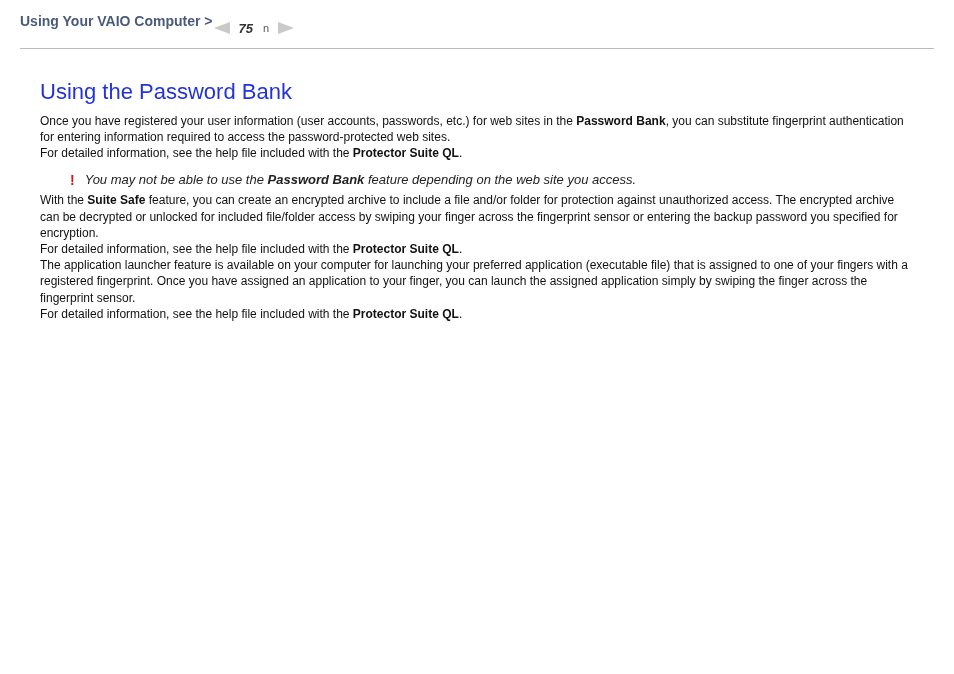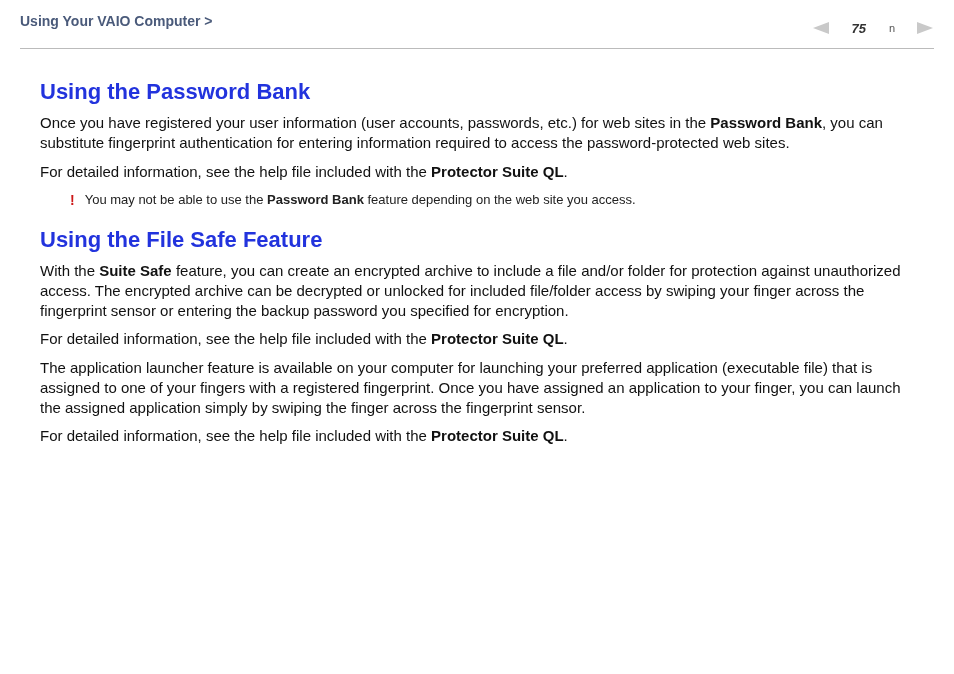--- a/index.html
+++ b/index.html
@@ -5,33 +5,33 @@
     body {
       font-family: Arial, Helvetica, sans-serif;
       margin: 0;
       padding: 0;
       background: #fff;
       width: 954px;
     }
     .header {
       padding: 12px 20px 8px 20px;
       display: flex;
-      justify-content: space-between;
+      justify-content: flex-start;
       align-items: flex-start;
     }
     .breadcrumb {
       color: #4a5a7a;
       font-size: 14px;
       font-weight: 600;
       line-height: 1.4;
     }
     .pagenav {
       display: flex;
       align-items: center;
-      gap: 21px;
+      gap: 8px;
       padding-top: 8px;
     }
     .page-number {
       font-size: 13px;
       font-weight: bold;
       font-style: italic;
       color: #333;
     }
     .nav-arrow {
       display: inline-flex;
@@ -46,47 +46,48 @@
       border: none;
       border-top: 1px solid #bbb;
       margin: 4px 20px 0 20px;
     }
     .content {
       padding: 20px 40px 20px 40px;
     }
     .section-heading {
       color: #2233dd;
       font-size: 22px;
-      font-weight: 700;
+      font-weight: 400;
       margin: 18px 0 8px 0;
     }
     .section-heading.first { margin-top: 10px; }
     .body-text {
-      font-size: 15px;
+      font-size: 12px;
       color: #111;
       line-height: 1.35;
-      margin: 8px 0;
+      margin: 0 0;
     }
     .note {
       display: flex;
       align-items: flex-start;
       gap: 10px;
       margin: 10px 0 4px 0;
       padding-left: 30px;
     }
     .note-bang {
       color: #cc1818;
       font-weight: bold;
       font-size: 14px;
       line-height: 1.2;
     }
     .note-text {
       font-size: 13px;
       color: #222;
       line-height: 1.3;
+      font-style: italic;
     }
     .bold { font-weight: bold; }
   </style>
 </head>
 <body>
 
 <div class="header">
   <div class="breadcrumb">
     <span>Using Your VAIO Computer &gt;</span><br>
   </div>
@@ -116,21 +117,20 @@
   <p class="body-text">
     <span>For detailed information, see the help file included with the </span><span class="bold">Protector Suite QL</span><span>.</span>
   </p>
   <div class="note">
     <span class="note-bang">!</span>
     <span class="note-text">
       <span>You may not be able to use the </span><span class="bold">Password Bank</span><span> feature depending on the web site you access.</span>
     </span>
   </div>
 
-  <h2 class="section-heading">Using the File Safe Feature</h2>
   <p class="body-text">
     <span>With the </span><span class="bold">Suite Safe</span><span> feature, you can create an encrypted archive to include a file and/or folder for protection against unauthorized access. The encrypted archive can be decrypted or unlocked for included file/folder access by swiping your finger across the fingerprint sensor or entering the backup password you specified for encryption.</span>
   </p>
   <p class="body-text">
     <span>For detailed information, see the help file included with the </span><span class="bold">Protector Suite QL</span><span>.</span>
   </p>
 
   <p class="body-text">
     <span></span><span class="bold"></span><span>The application launcher feature is available on your computer for launching your preferred application (executable file) that is assigned to one of your fingers with a registered fingerprint. Once you have assigned an application to your finger, you can launch the assigned application simply by swiping the finger across the fingerprint sensor.</span>
   </p>

